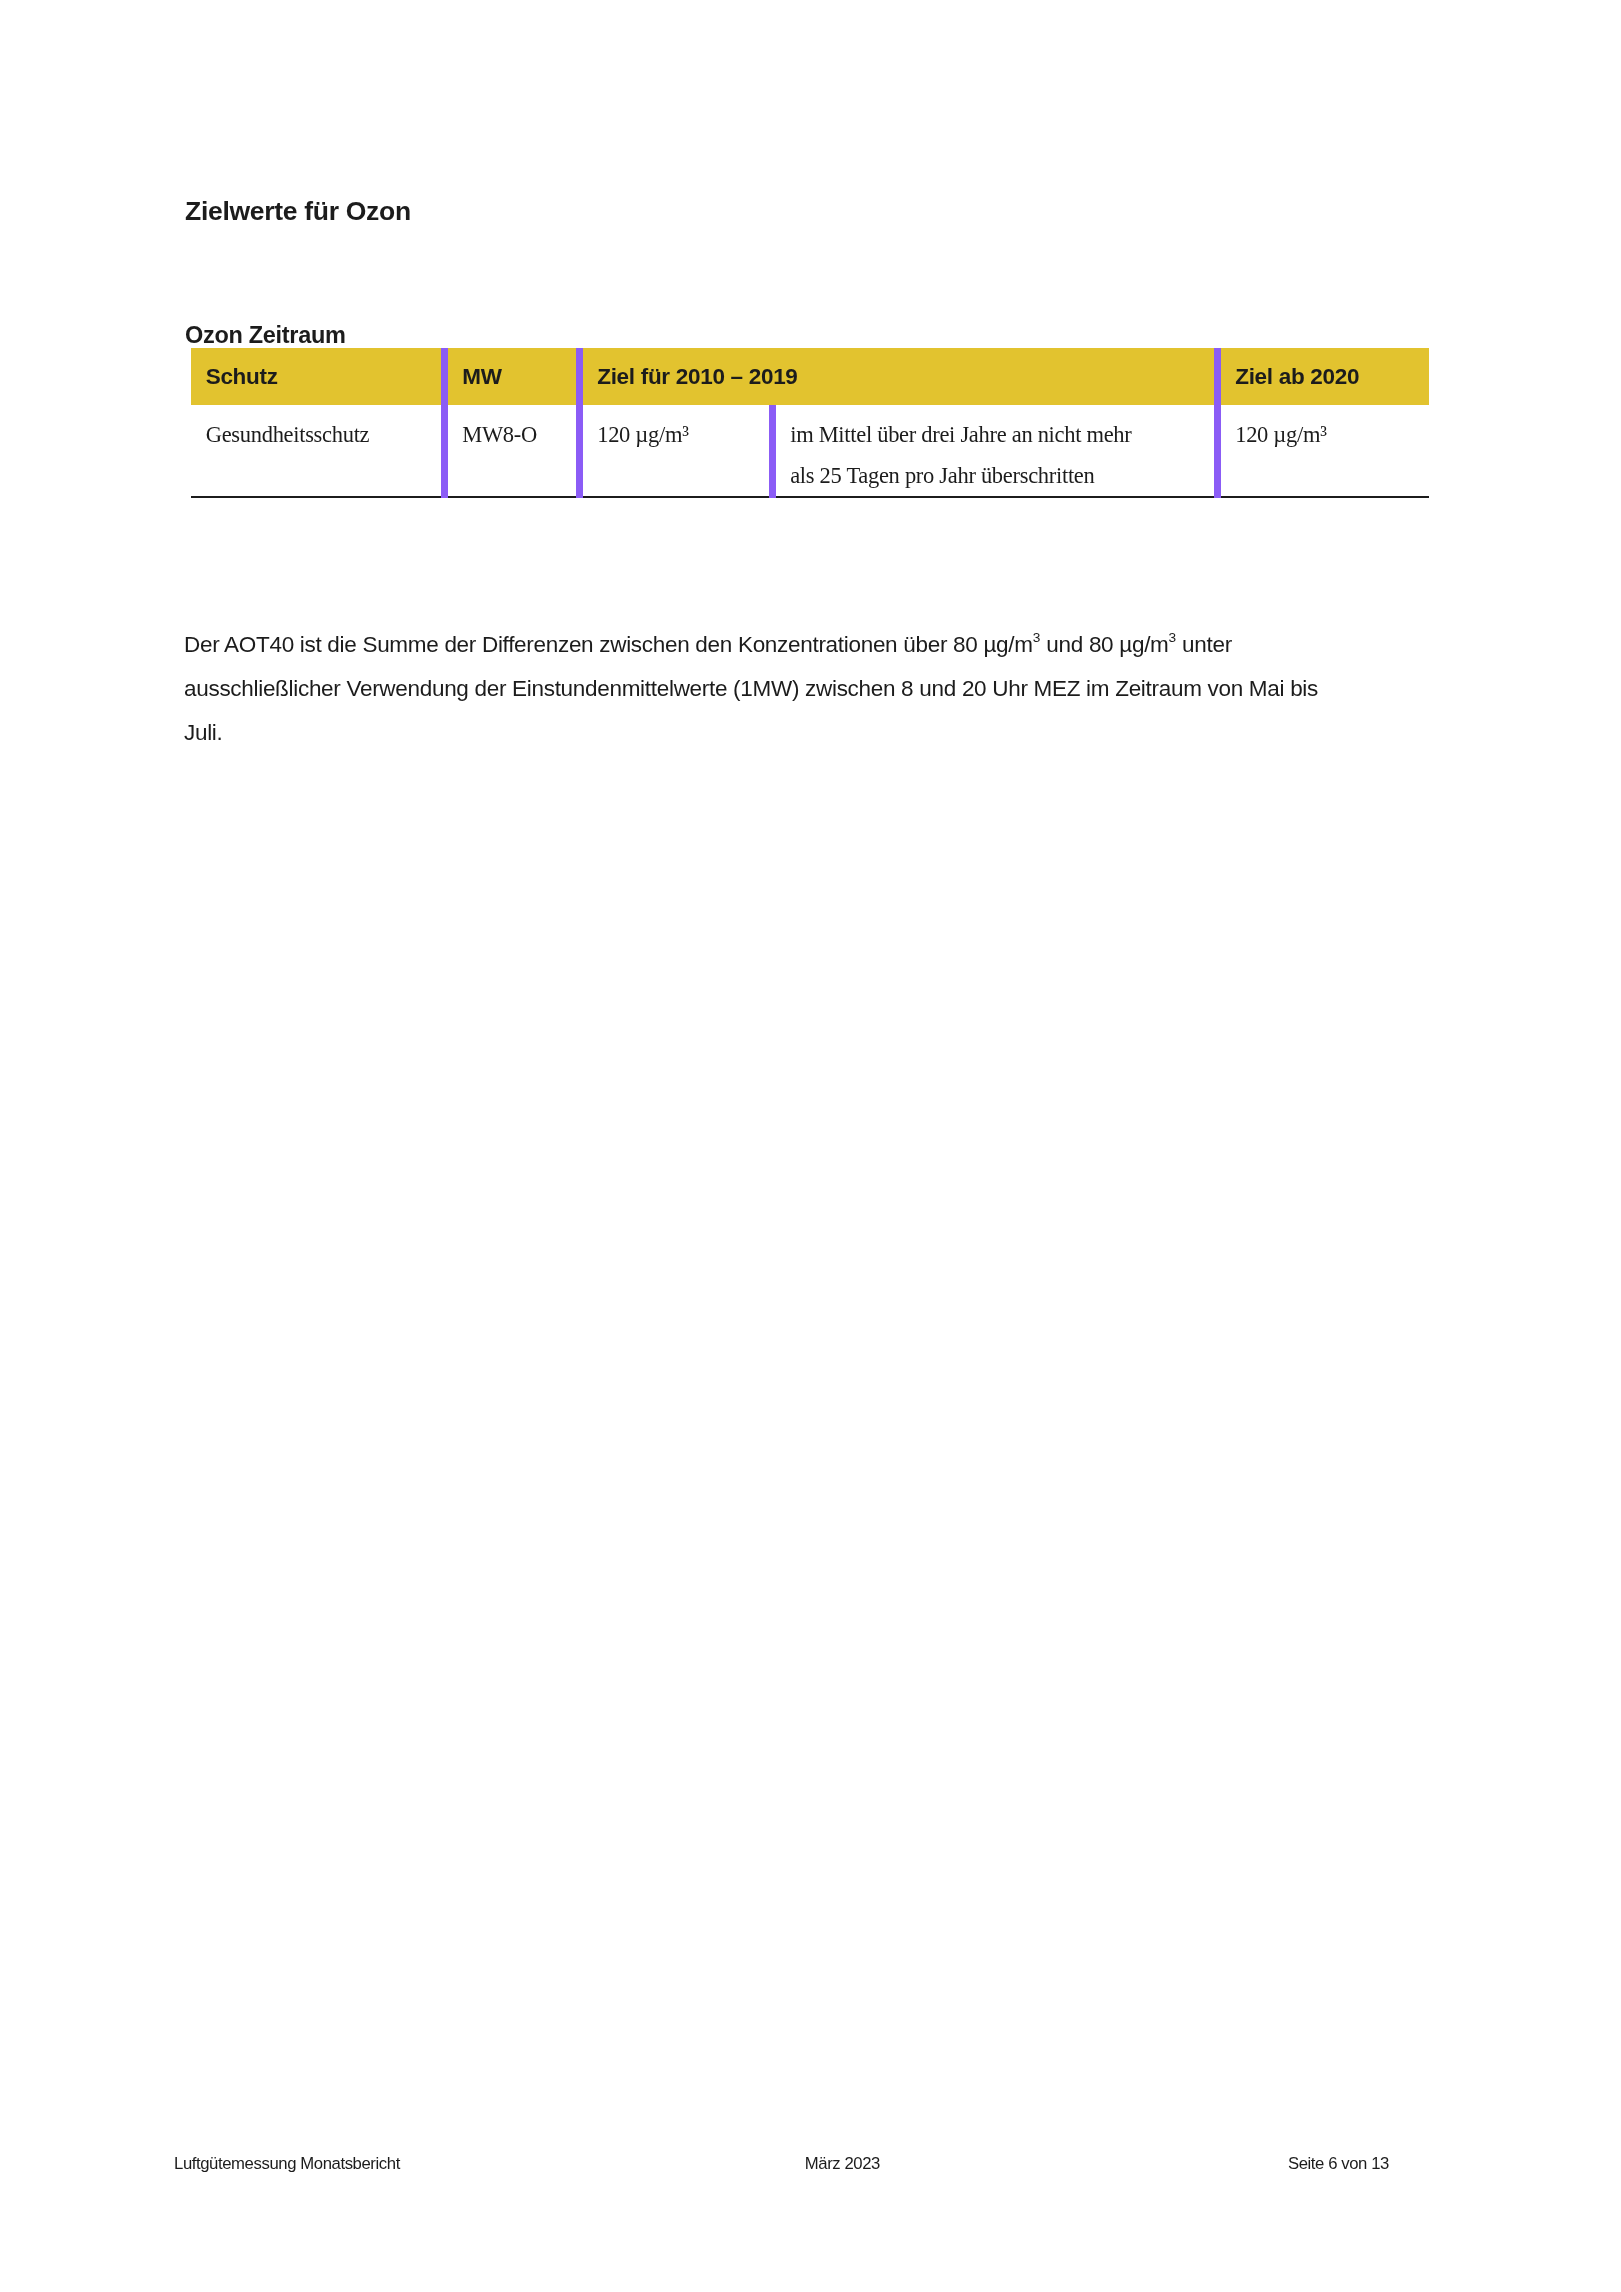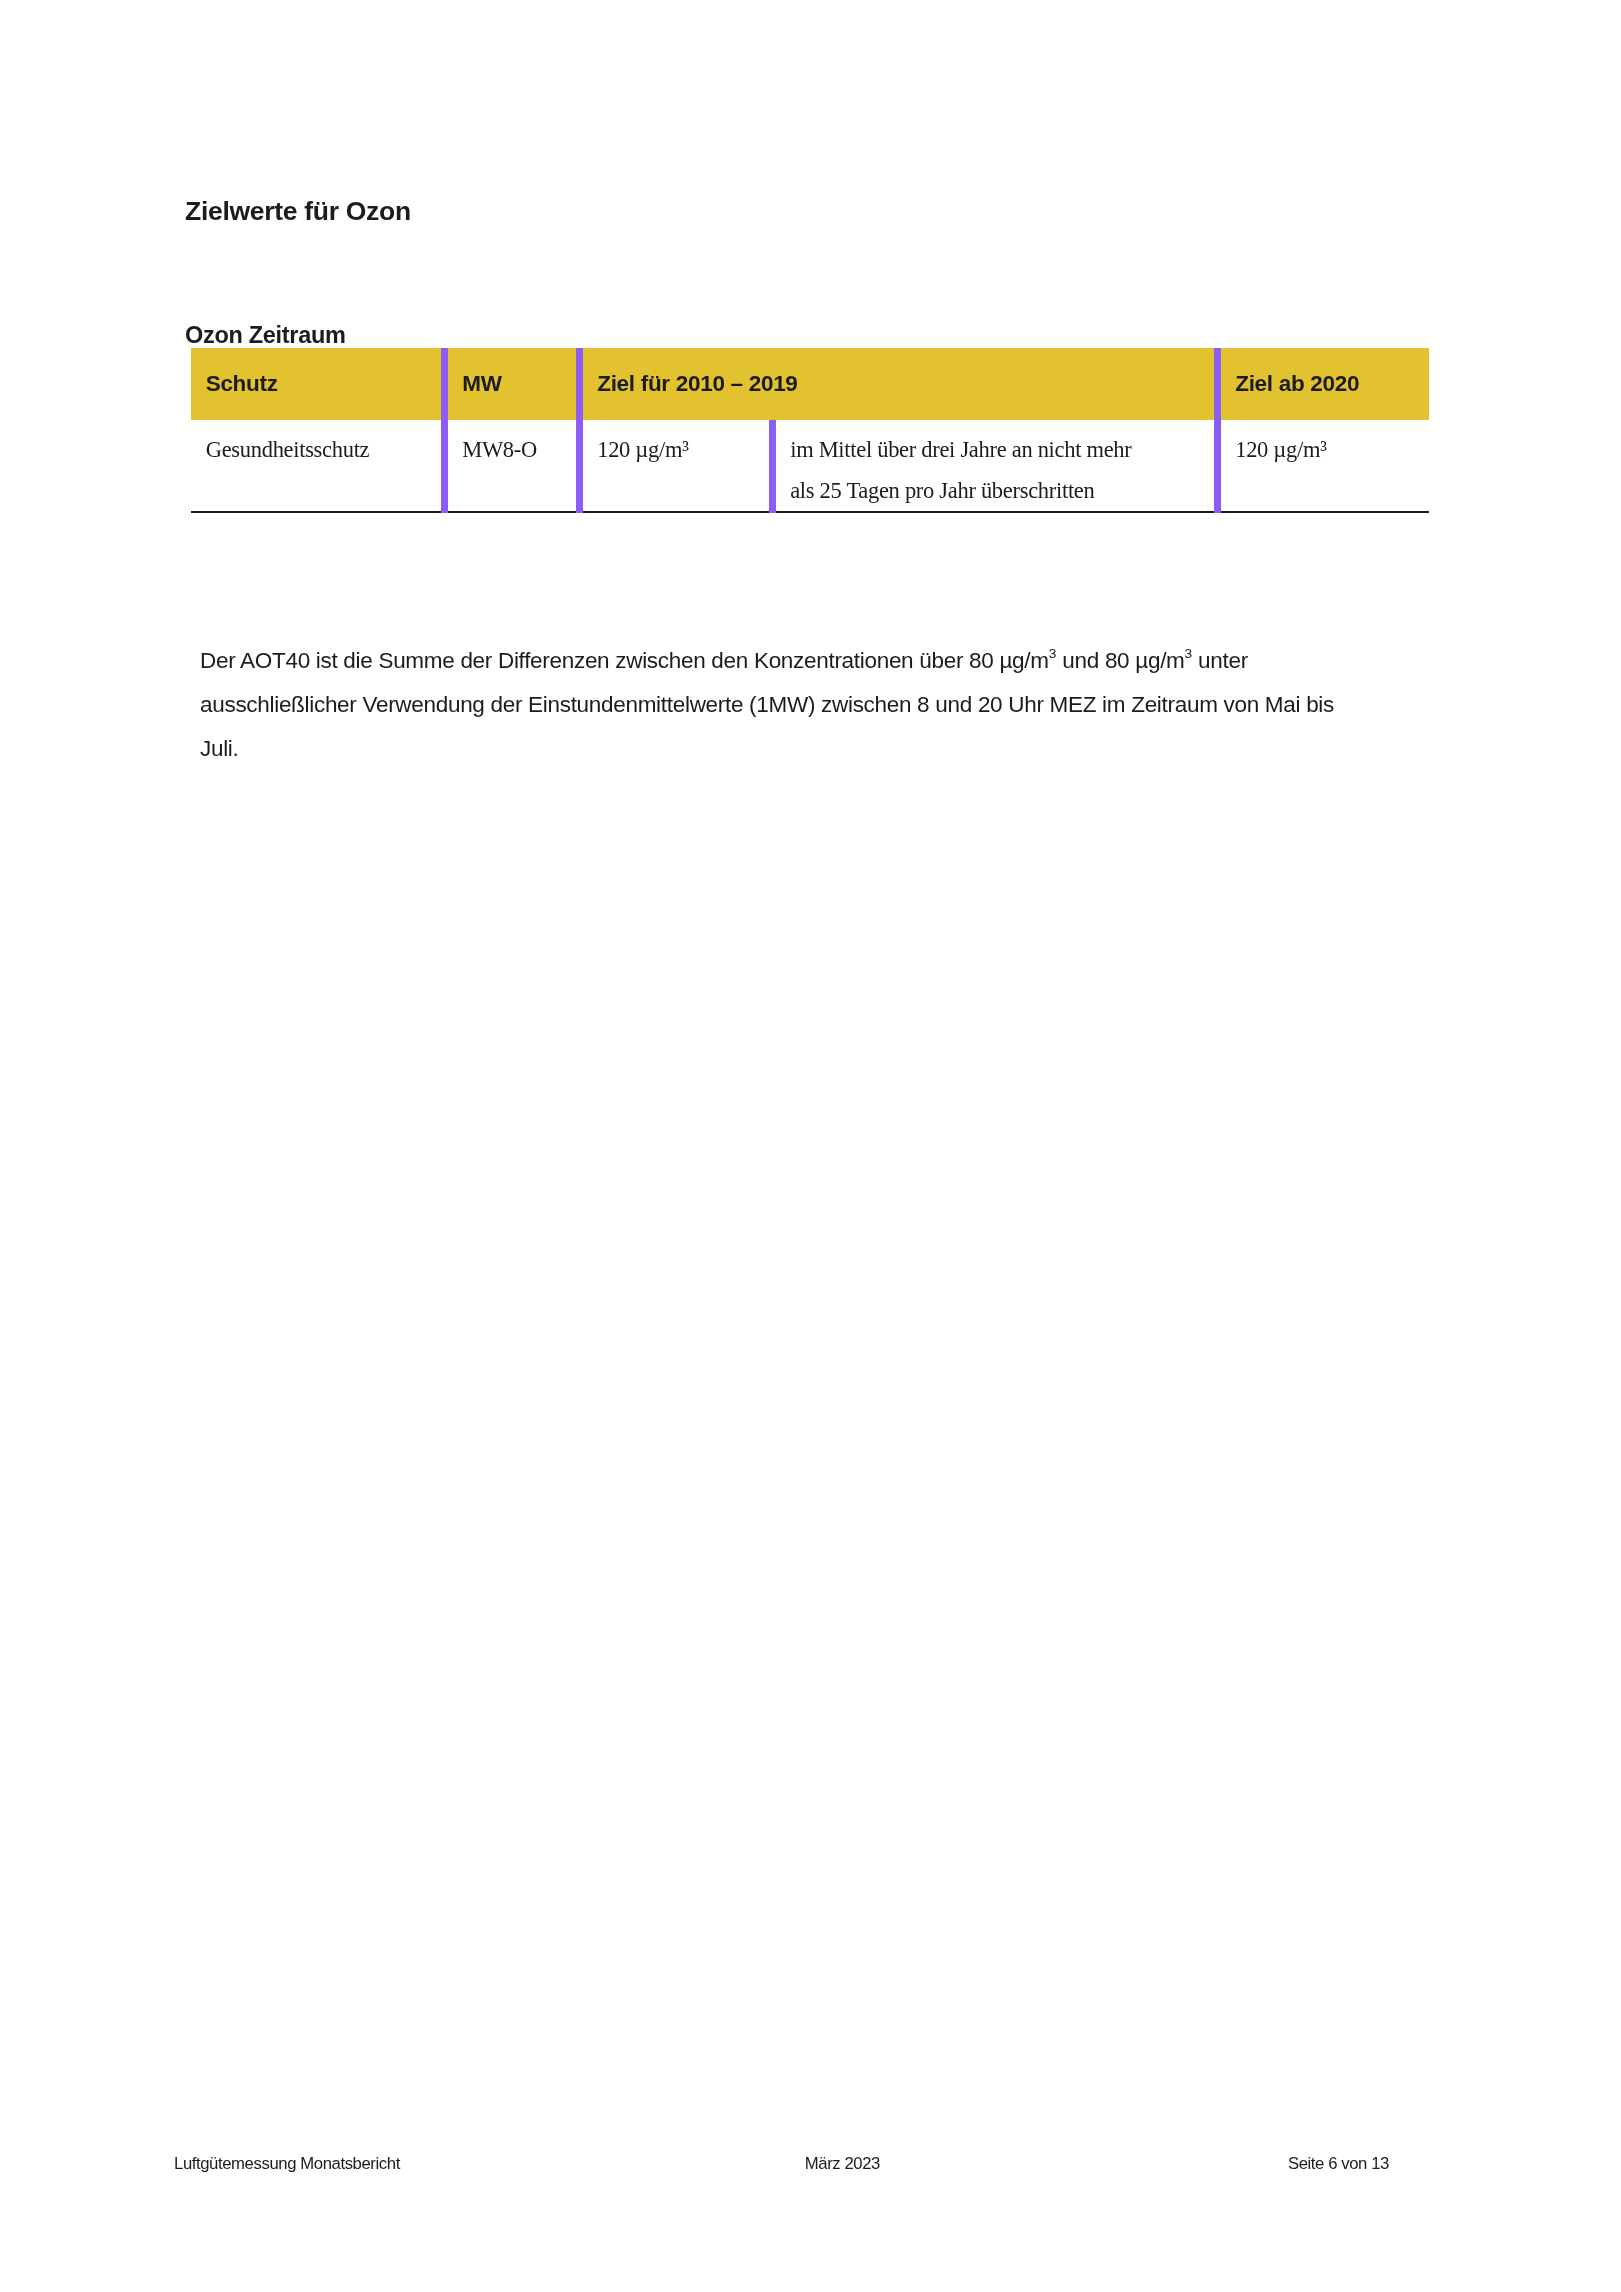--- a/index.html
+++ b/index.html
@@ -36,42 +36,42 @@
     left: 191px;
     top: 348px;
     width: 1238px;
     border-collapse: collapse;
     table-layout: fixed;
     font-size: 22.5px;
     letter-spacing: -0.3px;
   }
   table.zielwerte th {
     background: #e2c32f;
-    height: 72px;
+    height: 57px;
     text-align: left;
     vertical-align: middle;
     font-weight: bold;
     padding: 0 9.8px 0 14.7px;
   }
   table.zielwerte td {
     vertical-align: top;
     line-height: 41px;
     padding: 8.8px 9.8px 0 14.7px;
     font-family: Liberation Serif, serif;
   }
   table.zielwerte .bl { border-left: 7px solid #8b5cf6; }
   table.zielwerte tr.row1 { height: 91px; }
   table.zielwerte tr.row1 td { border-bottom: 2px solid #1c1c1c; }
   table.zielwerte tr.row2 { height: 52px; }
   .aot-paragraph {
     position: absolute;
     left: 184px;
     top: 617px;
     width: 1313px;
-    margin: 16px;
+    margin: 0;
     font-size: 22.5px;
     line-height: 44px;
     letter-spacing: -0.3px;
   }
   .aot-paragraph .line { white-space: nowrap; }
   .aot-paragraph sup.sup3 {
     font-size: 13.7px;
     position: relative;
     top: -1px;
     vertical-align: super;

